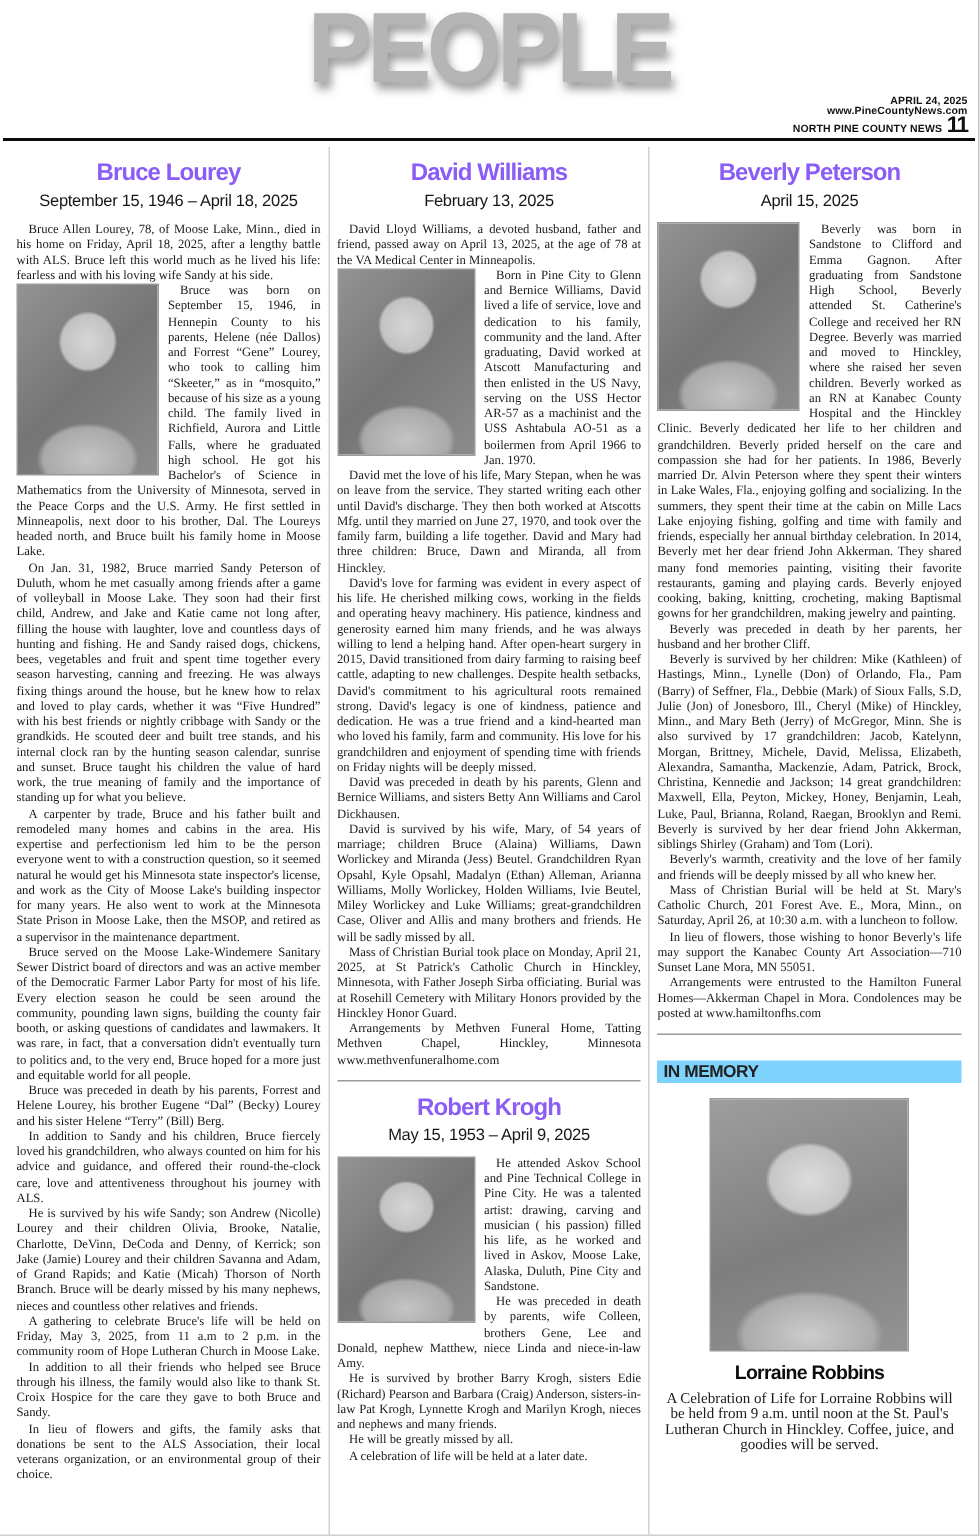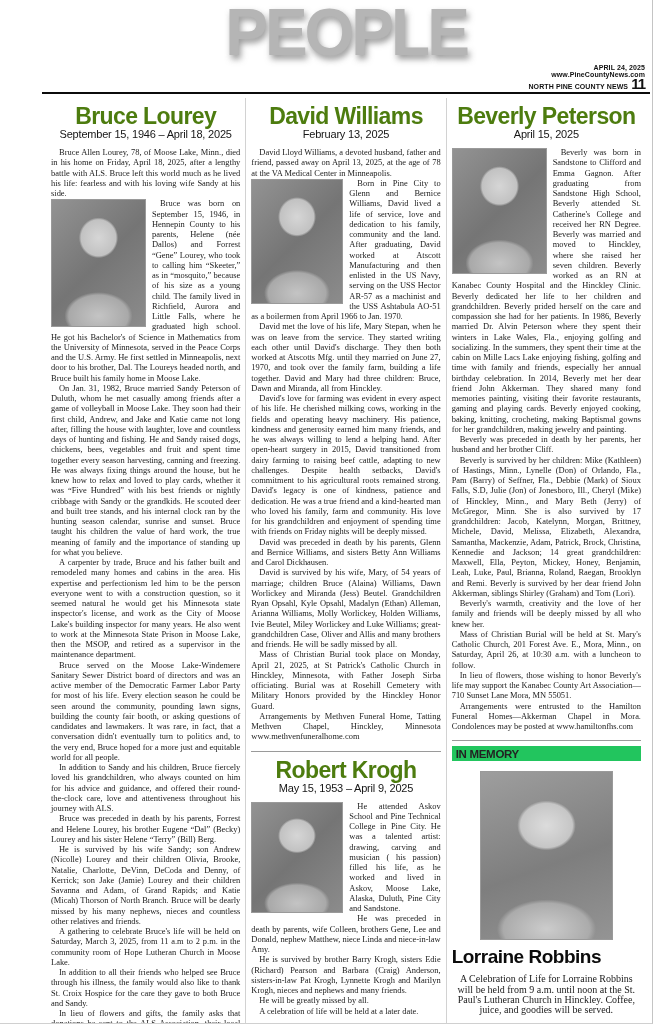--- a/index.html
+++ b/index.html
@@ -1,21 +1,21 @@
 <!DOCTYPE html>
 <html><head>
 <meta charset="utf-8">
 <style>
   * { box-sizing: border-box; }
   html, body { margin: 0; padding: 0; background: #e8e8e8; }
   .page {
     width: 653px; height: 1024px; margin: 0 auto; background: #ffffff;
     font-family: "Liberation Serif", serif; color: #1a1a1a;
     position: relative; overflow: hidden;
-    border-right: 1px solid #c4c4c4; border-bottom: 1px solid #d0d0d0; padding-left: 40px;
+    border-right: 1px solid #c4c4c4; border-bottom: 1px solid #d0d0d0;
   }
   
   .masthead { text-align: center; padding-top: 2px; height: 64px; }
   .people-title {
     font-family: "Liberation Sans", sans-serif; font-weight: bold;
     font-size: 64px; line-height: 60px; letter-spacing: -3px;
     color: #b5b5b5; display: inline-block; transform: scaleY(1.04);
     text-shadow: 2px 4px 6px rgba(70,70,70,0.55);
   }
   .info-row {
@@ -26,22 +26,22 @@
   }
   .info-right { display: flex; align-items: flex-end; gap: 3px; }
   .page-number { font-size: 15px; line-height: 12px; letter-spacing: -1px; }
   
   .columns { display: flex; padding: 4px 6px 0 6px; height: 952px; }
   .col { flex: 1; padding: 0 5px; overflow: hidden; }
   .col + .col { border-left: 1px solid #d2d2d2; }
   
   .obit-title {
     font-family: "Liberation Sans", sans-serif; font-weight: bold;
-    font-size: 23px; line-height: 20px; letter-spacing: -0.6px;
-    text-align: center; color: #4d7c0f; margin: 8px 0 2px 0;
+    font-size: 16px; line-height: 20px; letter-spacing: -0.6px;
+    text-align: center; color: #8b5cf6; margin: 8px 0 2px 0;
   }
   .obit-dates {
     font-family: "Liberation Sans", sans-serif; font-size: 11px;
     text-align: center; color: #161616; margin-bottom: 7px; letter-spacing: -0.2px;
   }
   .obit-body { overflow: visible; }
   .obit-body p {
     margin: 0; font-size: 8.45px; line-height: 10.25px;
     text-align: justify; text-indent: 8px;
   }
@@ -53,35 +53,35 @@
       radial-gradient(ellipse 58% 30% at 50% 92%, #c4c4c4 0%, #a9a9a9 55%, rgba(0,0,0,0) 63%),
       linear-gradient(135deg, #939393 0%, #757575 50%, #8c8c8c 100%);
   }
   .photo-bruce  { width: 95px;  height: 128px; }
   .photo-david  { width: 92px;  height: 125px; }
   .photo-beverly{ width: 95px;  height: 126px; }
   .photo-robert { width: 92px;  height: 111px; }
   .section-divider { border: 0; border-top: 1px solid #9a9a9a; margin: 9px 0 0 0; }
   
   .in-memory-bar {
-    margin-top: 5px; background: #22c55e; padding: 2px 4px 1px 4px;
+    margin-top: 17px; background: #7dd3fc; padding: 2px 4px 1px 4px;
     font-family: "Liberation Sans", sans-serif; font-weight: bold;
     font-size: 11.5px; letter-spacing: -0.3px; color: #222222;
   }
   .memory-photo {
     width: 133px; height: 169px; margin: 10px auto 6px auto;
     border: 1px solid #9a9a9a;
     background:
       radial-gradient(ellipse 36% 24% at 50% 32%, #dcdcdc 0%, #c6c6c6 55%, rgba(0,0,0,0) 62%),
       radial-gradient(ellipse 60% 28% at 50% 94%, #cccccc 0%, #ababab 55%, rgba(0,0,0,0) 63%),
       linear-gradient(160deg, #9e9e9e 0%, #7e7e7e 55%, #949494 100%);
   }
   .memory-name {
     font-family: "Liberation Sans", sans-serif; font-weight: bold;
-    font-size: 19px; letter-spacing: -0.5px; text-align: left;
+    font-size: 13px; letter-spacing: -0.5px; text-align: center;
     color: #0c0c0c; margin: 0 0 6px 0;
   }
   .memory-text {
     font-size: 10px; line-height: 10.25px; text-align: center; margin: 0;
   }
 </style>
 </head>
 <body>
 
 <div class="page">
@@ -104,24 +104,24 @@
       <article>
         <h2 class="obit-title">Bruce Lourey</h2>
         <div class="obit-dates">September 15, 1946 – April 18, 2025</div>
         <div class="obit-body">
           <p>Bruce Allen Lourey, 78, of Moose Lake, Minn., died in his home on Friday, April 18, 2025, after a lengthy battle with ALS. Bruce left this world much as he lived his life: fearless and with his loving wife Sandy at his side.</p>
           <div class="photo photo-bruce"></div>
           <p>Bruce was born on September 15, 1946, in Hennepin County to his parents, Helene (née Dallos) and Forrest “Gene” Lourey, who took to calling him “Skeeter,” as in “mosquito,” because of his size as a young child. The family lived in Richfield, Aurora and Little Falls, where he graduated high school. He got his Bachelor's of Science in Mathematics from the University of Minnesota, served in the Peace Corps and the U.S. Army. He first settled in Minneapolis, next door to his brother, Dal. The Loureys headed north, and Bruce built his family home in Moose Lake.</p>
           <p>On Jan. 31, 1982, Bruce married Sandy Peterson of Duluth, whom he met casually among friends after a game of volleyball in Moose Lake. They soon had their first child, Andrew, and Jake and Katie came not long after, filling the house with laughter, love and countless days of hunting and fishing. He and Sandy raised dogs, chickens, bees, vegetables and fruit and spent time together every season harvesting, canning and freezing. He was always fixing things around the house, but he knew how to relax and loved to play cards, whether it was “Five Hundred” with his best friends or nightly cribbage with Sandy or the grandkids. He scouted deer and built tree stands, and his internal clock ran by the hunting season calendar, sunrise and sunset. Bruce taught his children the value of hard work, the true meaning of family and the importance of standing up for what you believe.</p>
           <p>A carpenter by trade, Bruce and his father built and remodeled many homes and cabins in the area. His expertise and perfectionism led him to be the person everyone went to with a construction question, so it seemed natural he would get his Minnesota state inspector's license, and work as the City of Moose Lake's building inspector for many years. He also went to work at the Minnesota State Prison in Moose Lake, then the MSOP, and retired as a supervisor in the maintenance department.</p>
           <p>Bruce served on the Moose Lake-Windemere Sanitary Sewer District board of directors and was an active member of the Democratic Farmer Labor Party for most of his life. Every election season he could be seen around the community, pounding lawn signs, building the county fair booth, or asking questions of candidates and lawmakers. It was rare, in fact, that a conversation didn't eventually turn to politics and, to the very end, Bruce hoped for a more just and equitable world for all people.</p>
+          <p>Bruce was preceded in death by his parents, Forrest and Helene Lourey, his brother Eugene “Dal” (Becky) Lourey and his sister Helene “Terry” (Bill) Berg.</p>
           <p>In addition to Sandy and his children, Bruce fiercely loved his grandchildren, who always counted on him for his advice and guidance, and offered their round-the-clock care, love and attentiveness throughout his journey with ALS.</p>
-          <p>Bruce was preceded in death by his parents, Forrest and Helene Lourey, his brother Eugene “Dal” (Becky) Lourey and his sister Helene “Terry” (Bill) Berg.</p>
           <p>He is survived by his wife Sandy; son Andrew (Nicolle) Lourey and their children Olivia, Brooke, Natalie, Charlotte, DeVinn, DeCoda and Denny, of Kerrick; son Jake (Jamie) Lourey and their children Savanna and Adam, of Grand Rapids; and Katie (Micah) Thorson of North Branch. Bruce will be dearly missed by his many nephews, nieces and countless other relatives and friends.</p>
-          <p>A gathering to celebrate Bruce's life will be held on Saturday, March 3, 2025, from 11 a.m to 2 p.m. in the community room of Hope Lutheran Church in Moose Lake.</p>
+          <p>A gathering to celebrate Bruce's life will be held on Friday, May 3, 2025, from 11 a.m to 2 p.m. in the community room of Hope Lutheran Church in Moose Lake.</p>
           <p>In addition to all their friends who helped see Bruce through his illness, the family would also like to thank St. Croix Hospice for the care they gave to both Bruce and Sandy.</p>
           <p>In lieu of flowers and gifts, the family asks that donations be sent to the ALS Association, their local veterans organization, or an environmental group of their choice.</p>
         </div>
       </article>
     </div>
 
     <div class="col">
       <article>
         <h2 class="obit-title">David Williams</h2>
         <div class="obit-dates">February 13, 2025</div>

